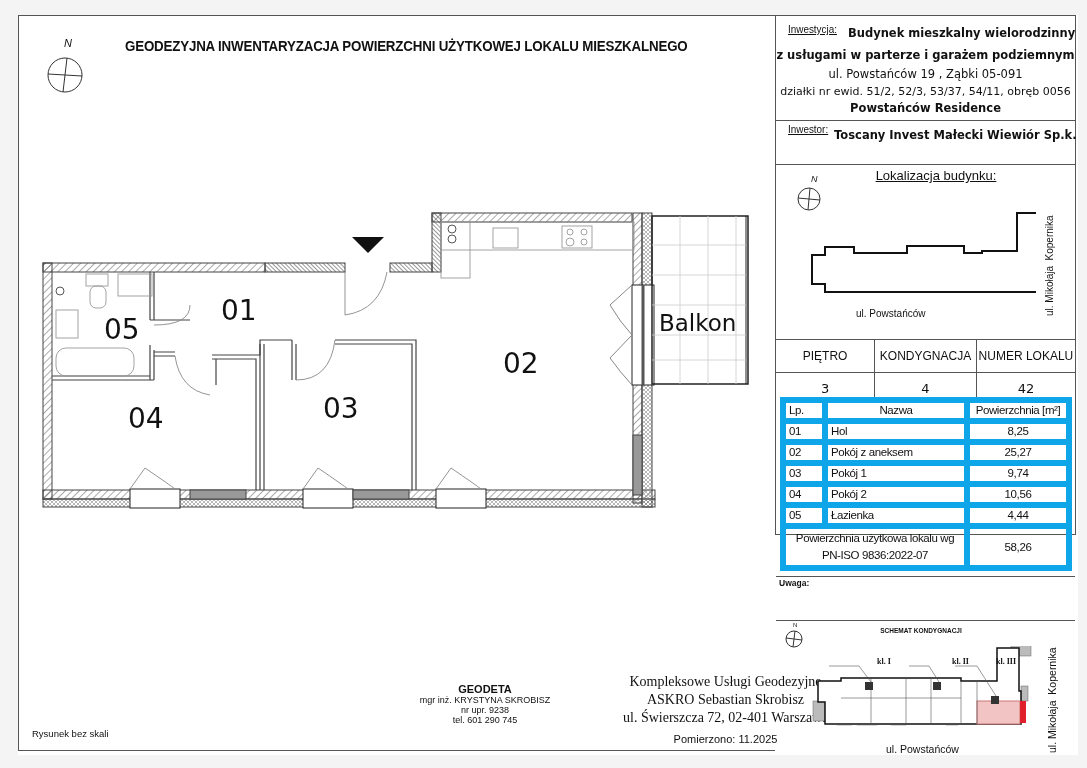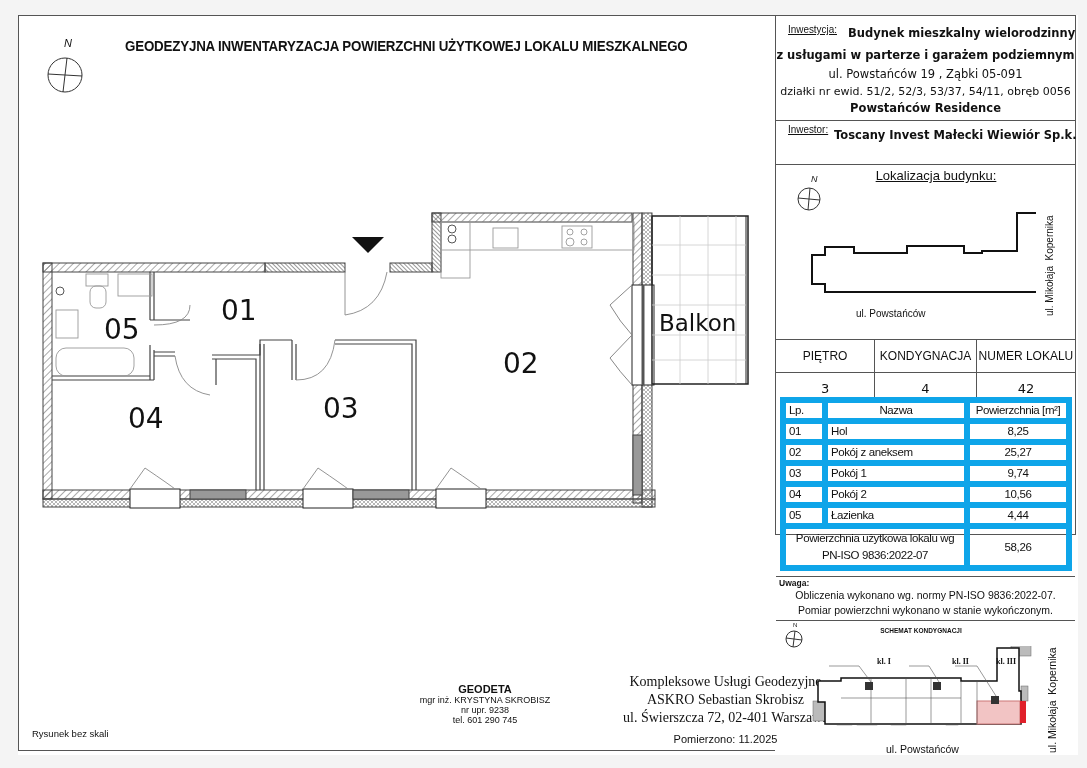--- a/index.html
+++ b/index.html
@@ -240,24 +240,20 @@
         <div>Powierzchnia użytkowa lokalu wg</div>
         <div>PN-ISO 9836:2022-07</div>
       </td>
       <td class="ctr">58,26</td>
     </tr>
   </tbody>
     </table>
 
   <div class="hline" style="top:560px;"></div>
   <div class="abs" style="left:3px;top:562px;font-size:8.5px;font-weight:bold;">Uwaga:</div>
-  <div class="abs ctr" style="left:0;width:299px;top:572px;font-size:10.5px;line-height:15px;">
-    <div>Obliczenia wykonano wg. normy PN-ISO 9836:2022-07.</div>
-    <div>Pomiar powierzchni wykonano w stanie wykończonym.</div>
-  </div>
   <div class="hline" style="top:604px;"></div>
 
   <div class="abs ctr" style="left:60px;width:170px;top:611px;font-size:6.5px;font-weight:bold;">SCHEMAT KONDYGNACJI</div>
   <div class="abs" style="left:17px;top:606px;font-size:6px;">N</div>
   <svg class="abs" style="left:8px;top:613px;" width="20" height="20">
     <circle cx="10" cy="10" r="8" fill="none" stroke="#333"></circle>
     <line x1="11" y1="2" x2="9" y2="18" stroke="#333"></line>
     <line x1="2" y1="9" x2="18" y2="11" stroke="#333"></line>
   </svg>
   <svg class="abs" style="left:35px;top:630px;" width="235" height="80">

